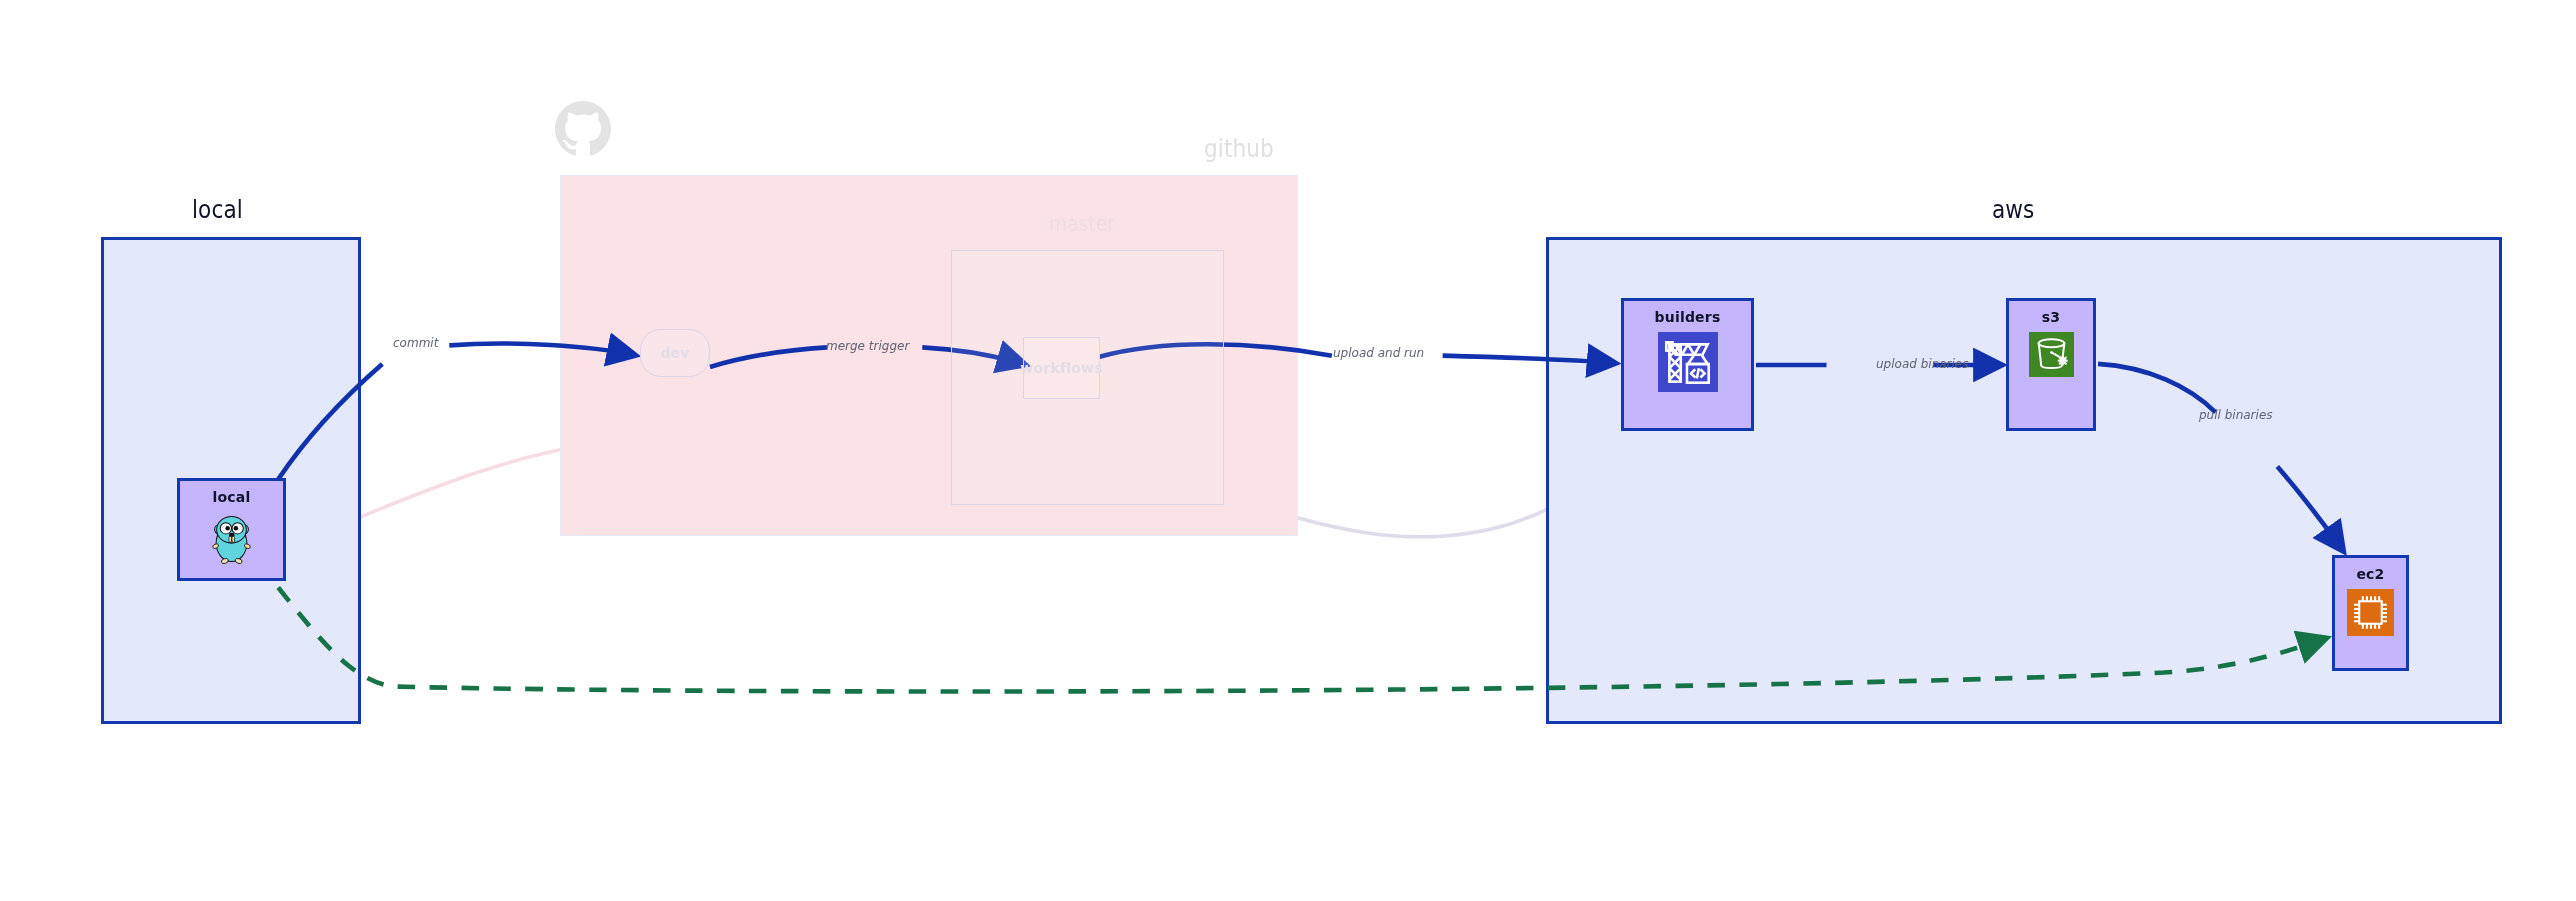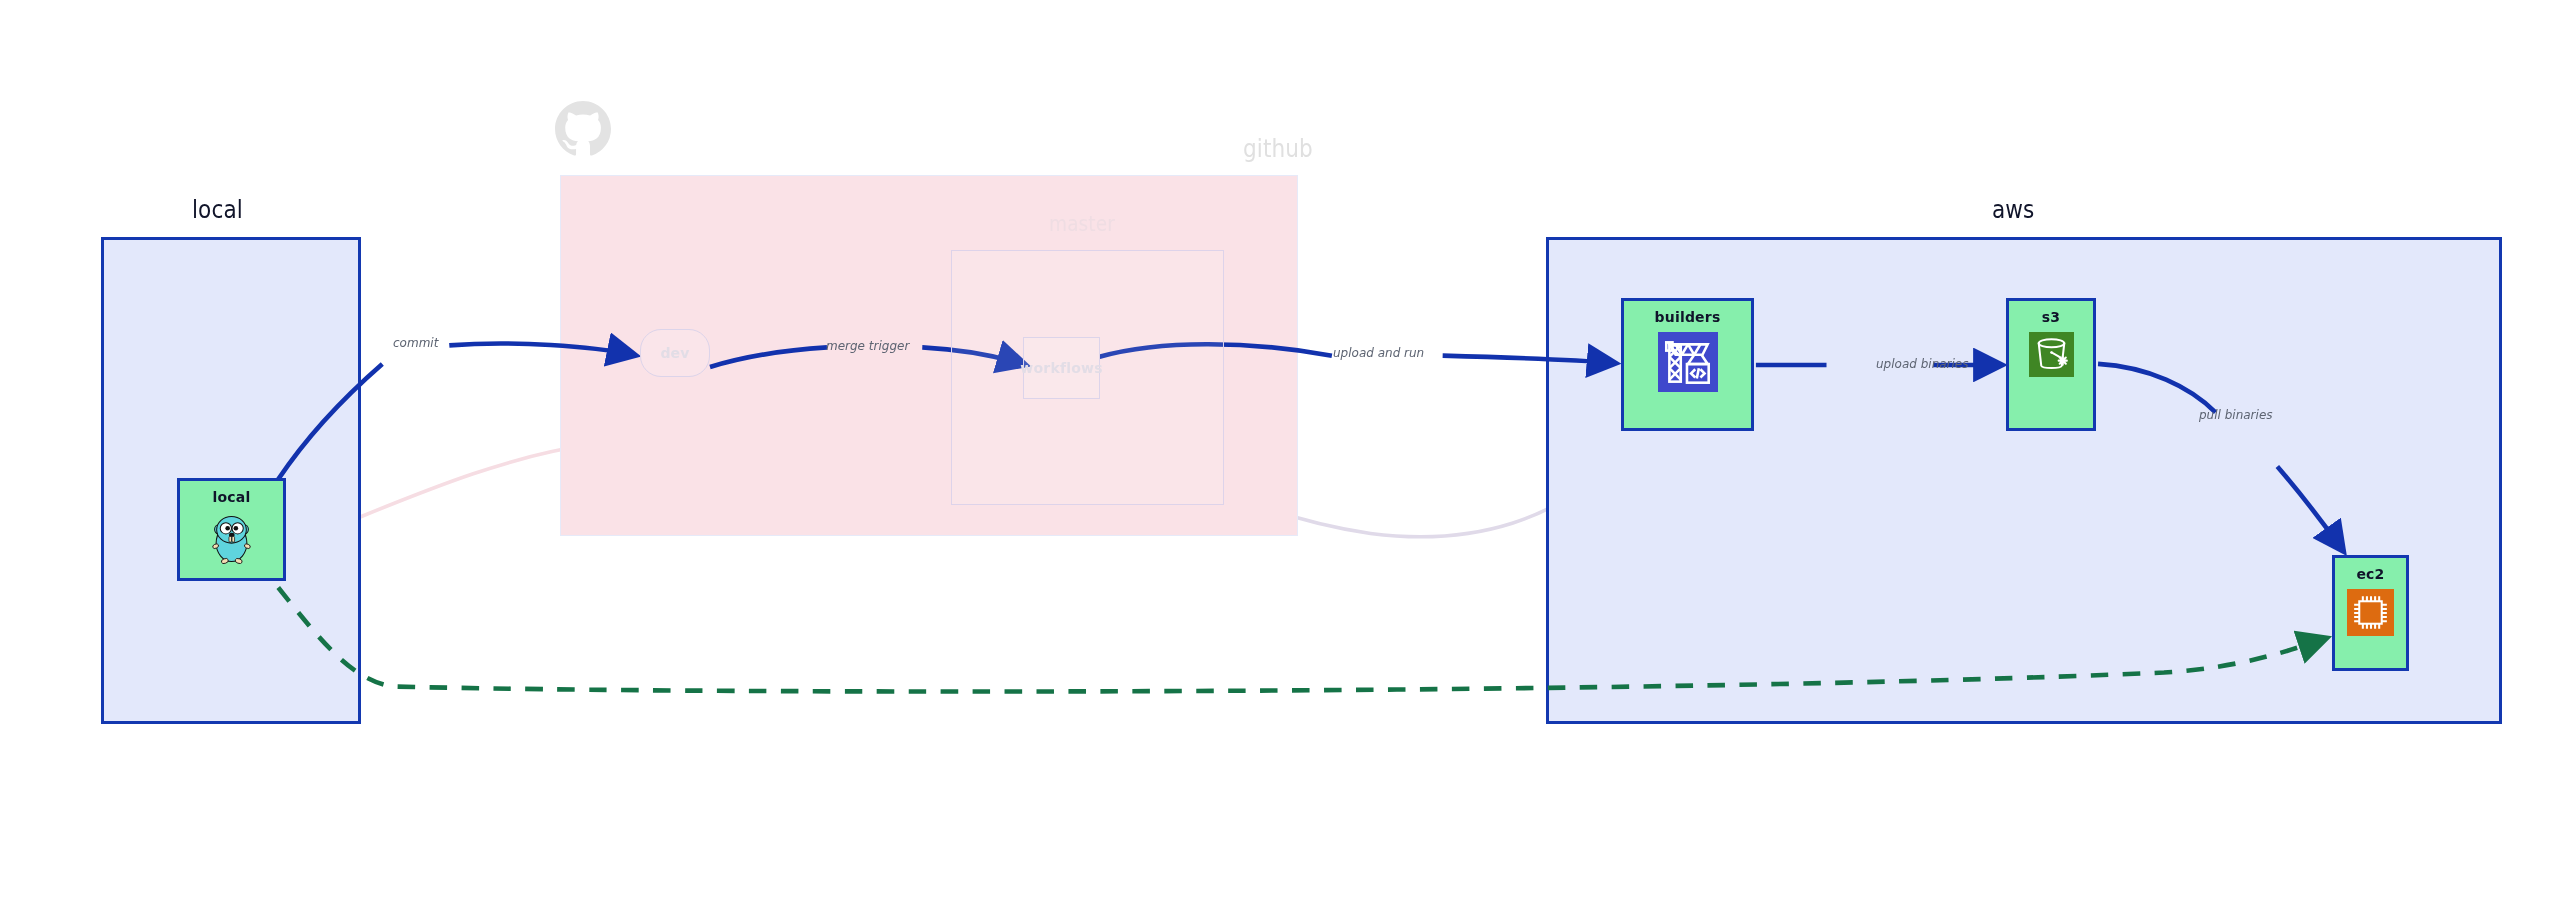--- a/index.html
+++ b/index.html
@@ -9,21 +9,21 @@
   
   .group{position:absolute;box-sizing:border-box;}
   .group.local,.group.aws{background:#e3e8fb;border:3.6px solid #1338b0;}
   .group.github{background:#fae2e7;border:1.5px solid #e6eaf9;}
 
   .group-label{position:absolute;white-space:nowrap;font-family:"DejaVu Sans Condensed","DejaVu Sans",sans-serif;
                font-size:24px;font-weight:400;color:#10142a;letter-spacing:0.1px;}
   .group-label.faded{color:#e0e0e0;}
 
   
-  .node{position:absolute;box-sizing:border-box;background:#86efac;border:3.1px solid #1338b0;
+  .node{position:absolute;box-sizing:border-box;background:#c4b5fd;border:3.1px solid #1338b0;
         display:flex;flex-direction:column;align-items:center;}
   .node .node-title{font-family:"DejaVu Sans",sans-serif;font-size:14px;font-weight:bold;color:#10142a;
                     margin-top:9.3px;letter-spacing:0.2px;line-height:1;}
   .node .node-icon{margin-top:8.2px;}
 
   .node.ghost{background:rgba(255,255,255,0.12);border:1.5px solid #dcd4ea;}
   .node.ghost .node-title{color:#e2dde6;font-weight:bold;font-size:14px;}
 
   .master-box{position:absolute;box-sizing:border-box;background:rgba(255,255,255,0.10);border:1.5px solid #ddd3ea;}
 
@@ -61,21 +61,21 @@
 
     <path d="M 1383,742 C 1500,900 1700,965 1880,945 C 1930,940 1965,930 1985,905" fill="none" stroke="#e0dae9" stroke-width="7" marker-end="url(#ghost-purple-head)"></path>
 
     <path d="M 2135,775 C 2260,900 2420,1000 2660,1035 C 2870,1062 3030,1000 3120,900" fill="none" stroke="#e0dae9" stroke-width="7" marker-end="url(#ghost-purple-head)"></path>
   </svg>
 
   <div class="group local" style="left:101px;top:237px;width:260px;height:487px;"></div>
   <div class="group-label" style="left:192px;top:196px;">local</div>
 
   <div class="group github" style="left:560px;top:175px;width:738px;height:361px;"></div>
-  <div class="group-label faded" style="left:1243px;top:135px;">github</div>
+  <div class="group-label faded" style="left:1204px;top:135px;">github</div>
 
   <div class="gh-logo" style="left:555px;top:101px;">
     <svg width="56" height="56" viewBox="0 0 16 16" aria-hidden="true">
       <path fill="#e3e3e3" d="M8 0C3.58 0 0 3.58 0 8c0 3.54 2.29 6.53 5.47 7.59.4.07.55-.17.55-.38
         0-.19-.01-.82-.01-1.49-2.01.37-2.53-.49-2.69-.94-.09-.23-.48-.94-.82-1.13-.28-.15-.68-.52-.01-.53.63-.01
         1.08.58 1.23.82.72 1.21 1.87.87 2.33.66.07-.52.28-.87.51-1.07-1.78-.2-3.64-.89-3.64-3.95
         0-.87.31-1.59.82-2.15-.08-.2-.36-1.02.08-2.12 0 0 .67-.21 2.2.82.64-.18 1.32-.27 2-.27s1.36.09 2
         .27c1.53-1.04 2.2-.82 2.2-.82.44 1.1.16 1.92.08 2.12.51.56.82 1.27.82 2.15 0 3.07-1.87
         3.75-3.65 3.95.29.25.54.73.54 1.48 0 1.07-.01 1.93-.01 2.2 0 .21.15.46.55.38A8.01 8.01 0 0 0 16 8c0-4.42-3.58-8-8-8z"></path>
     </svg>

